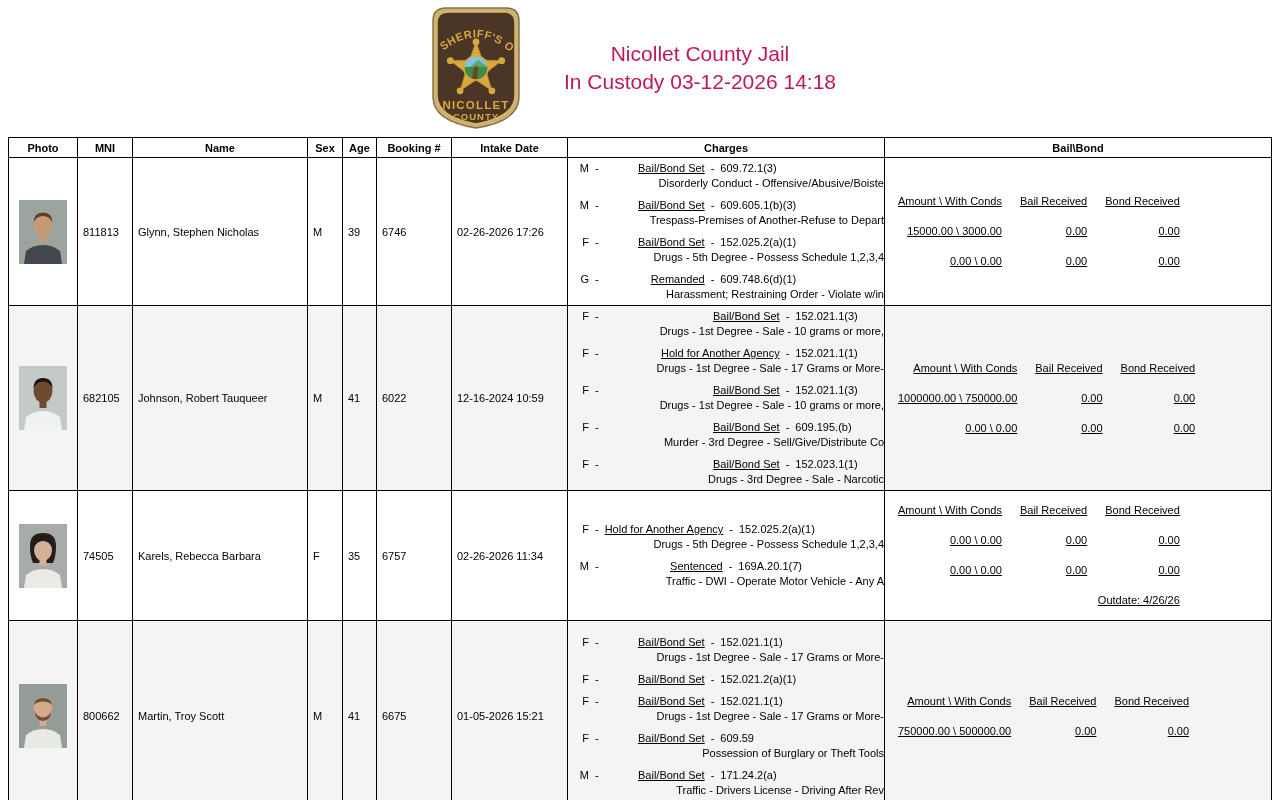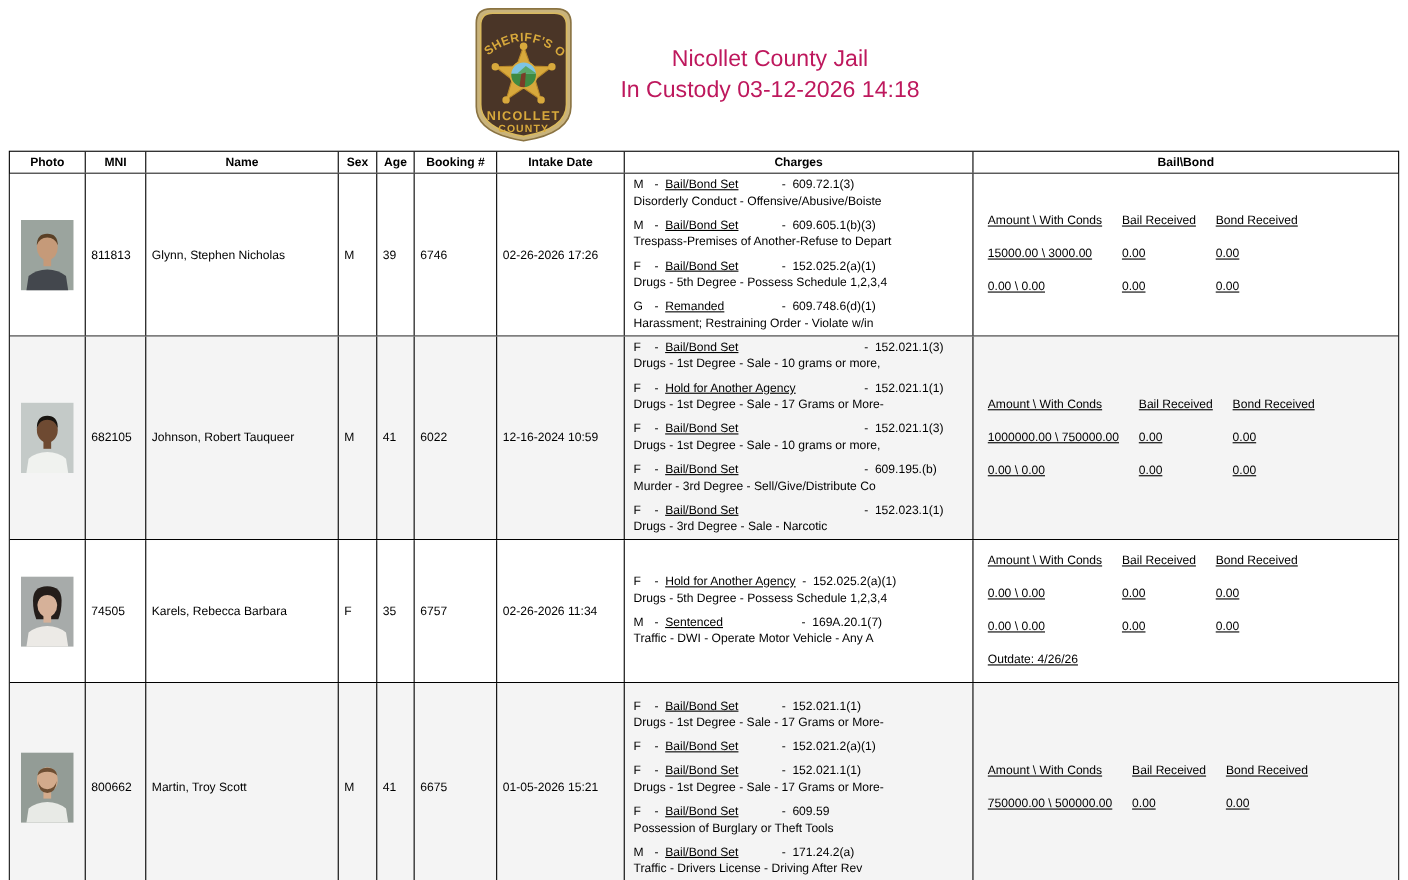--- a/index.html
+++ b/index.html
@@ -11,21 +11,21 @@
   .page-header{position:absolute;top:0;left:0;width:1280px;height:137px;}
   .badge{position:absolute;left:430px;top:5px;width:92px;height:126px;}
   .title-block{position:absolute;left:505px;top:40px;width:390px;text-align:center;
     font-size:21px;line-height:28px;color:#be185d;}
   
   .report{position:absolute;top:137px;left:8px;width:1264px;border:1px solid #000;box-sizing:border-box;background:#fff;}
   .tr{display:grid;grid-template-columns:69px 55px 175px 35px 34px 75px 116px 317px auto;
       border-bottom:1px solid #000;box-sizing:border-box;}
   .tr:last-child{border-bottom:none;}
   .cell{border-right:1px solid #000;box-sizing:border-box;overflow:hidden;
-        display:flex;flex-direction:column;justify-content:center;}
+        display:flex;flex-direction:column;justify-content:center;text-align:right;}
   .cell:last-child{border-right:none;}
   .thead{height:20px;}
   .thead .cell{justify-content:center;align-items:center;font-weight:bold;font-size:11px;}
   .row-a{background:#ffffff;}
   .row-b{background:#f4f4f4;}
   .r1{height:148px;} .r2{height:185px;} .r3{height:130px;} .r4{height:190px;}
   .cell.left{align-items:flex-start;padding-left:5px;font-size:11px;}
   .cell.photo-cell{align-items:center;}
   .mug{width:48px;height:64px;display:block;}
   

